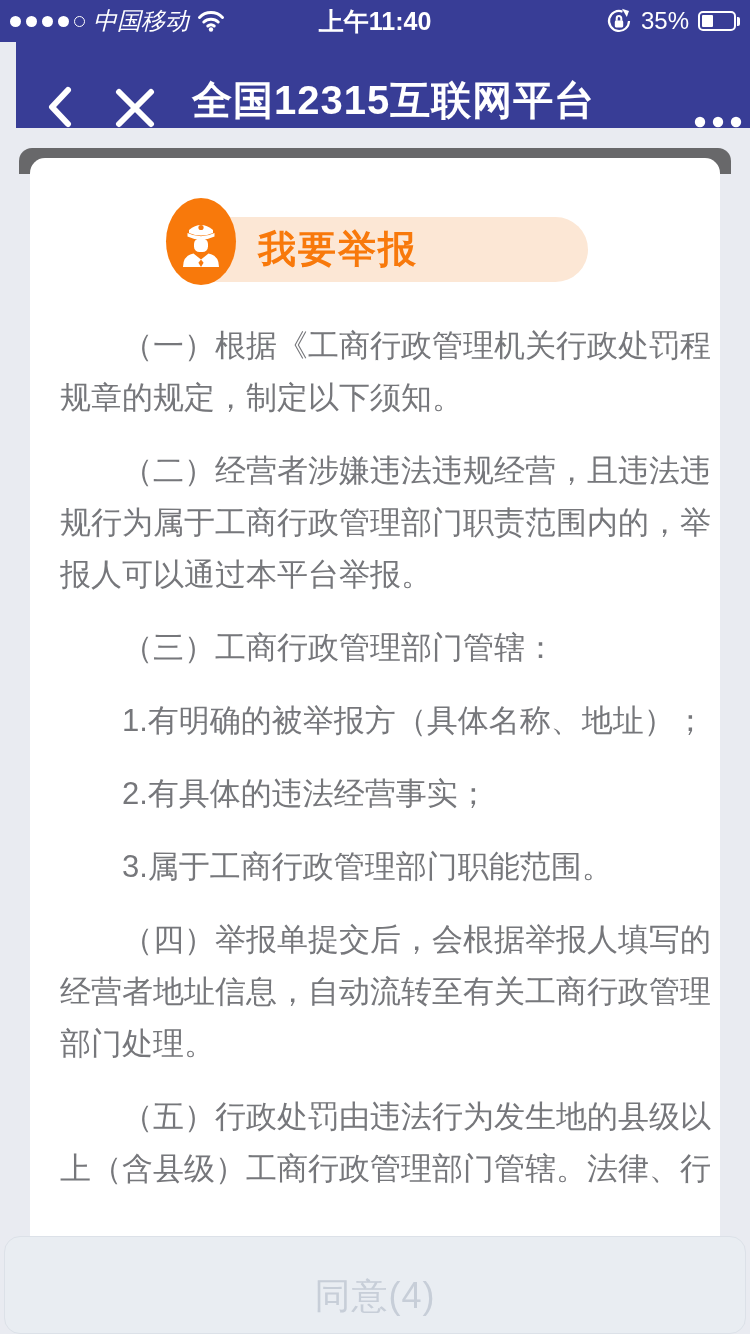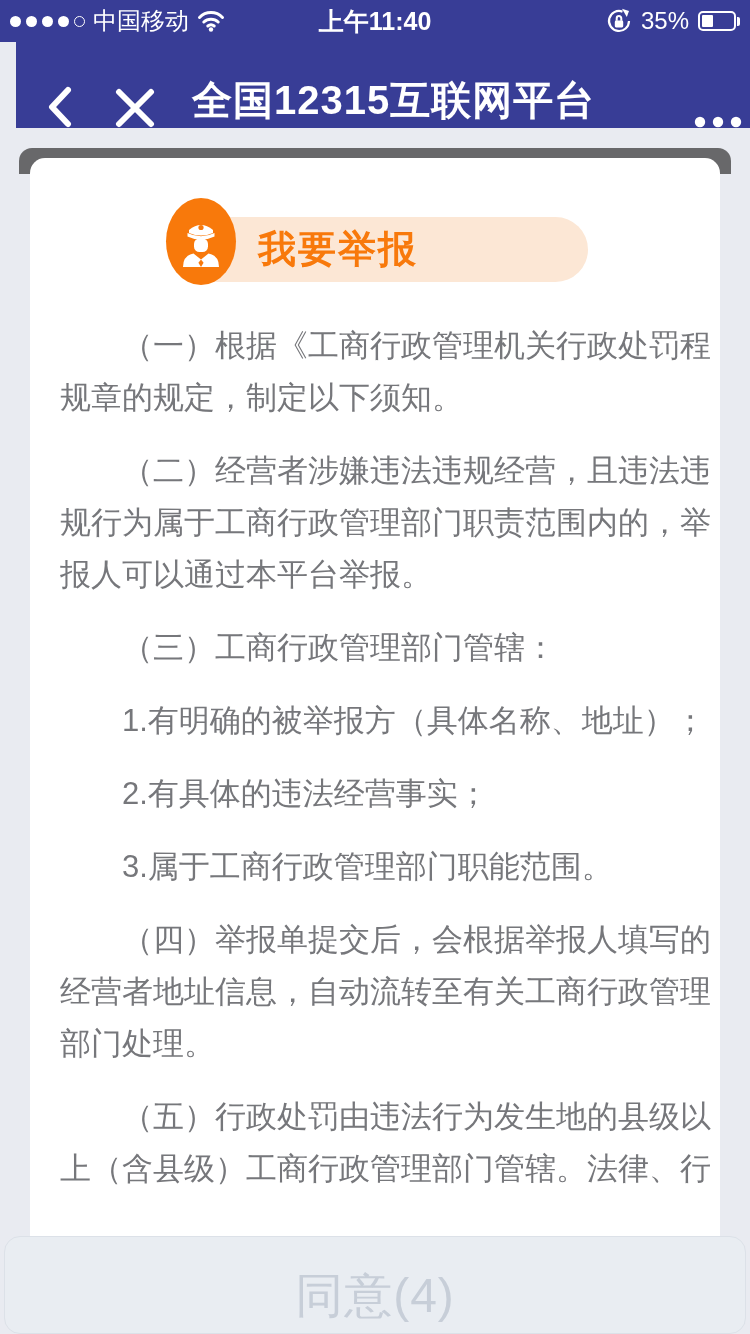--- a/index.html
+++ b/index.html
@@ -7,21 +7,21 @@
   body {
     font-family:"Liberation Sans","DejaVu Sans",sans-serif;
     background:var(--page-bg,#E9EBF1);
     position:relative;
   }
   .statusbar {
     position:absolute; left:0; top:0; width:750px; height:42px;
     background:var(--header-bg,#383D96); color:#fff;
     display:flex; align-items:center; padding:0 10px;
   }
-  .sb-left { display:flex; align-items:center; gap:8px; }
+  .sb-left { display:flex; align-items:center; gap:8px;font-style:italic; }
   .signal { display:flex; align-items:center; gap:5px; }
   .signal .dot { width:11px; height:11px; border-radius:50%; background:#fff; }
   .signal .dot.empty { background:transparent; border:1.5px solid #fff; }
   .carrier { font-size:24px; }
   .sb-time {
     position:absolute; left:0; right:0; text-align:center;
     font-size:25px; font-weight:600; pointer-events:none;
   }
   .sb-right { margin-left:auto; display:flex; align-items:center; gap:9px; z-index:2; }
   .battery-pct { font-size:24px; }
@@ -72,21 +72,21 @@
   .line {
     font-size:31px; line-height:52px; color:var(--body-text,#76777B);
     white-space:pre; letter-spacing:0;
   }
   .agree {
     position:absolute; left:4px; top:1236px; width:742px; height:98px;
     background:var(--button-bg,#E9EDF2); border:1px solid #DCE1E8;
     border-radius:16px; text-align:center; cursor:pointer;
   }
   .agree .label {
-    display:inline-block; margin-top:22px; font-size:48px; letter-spacing:1px;
+    display:inline-block; margin-top:22px; font-size:36px; letter-spacing:1px;
     color:var(--button-text,#C7CED8);
   }
   svg { display:block; }
 </style>
 </head>
 <body>
 
 <div class="statusbar">
   <div class="sb-left">
     <div class="signal">

